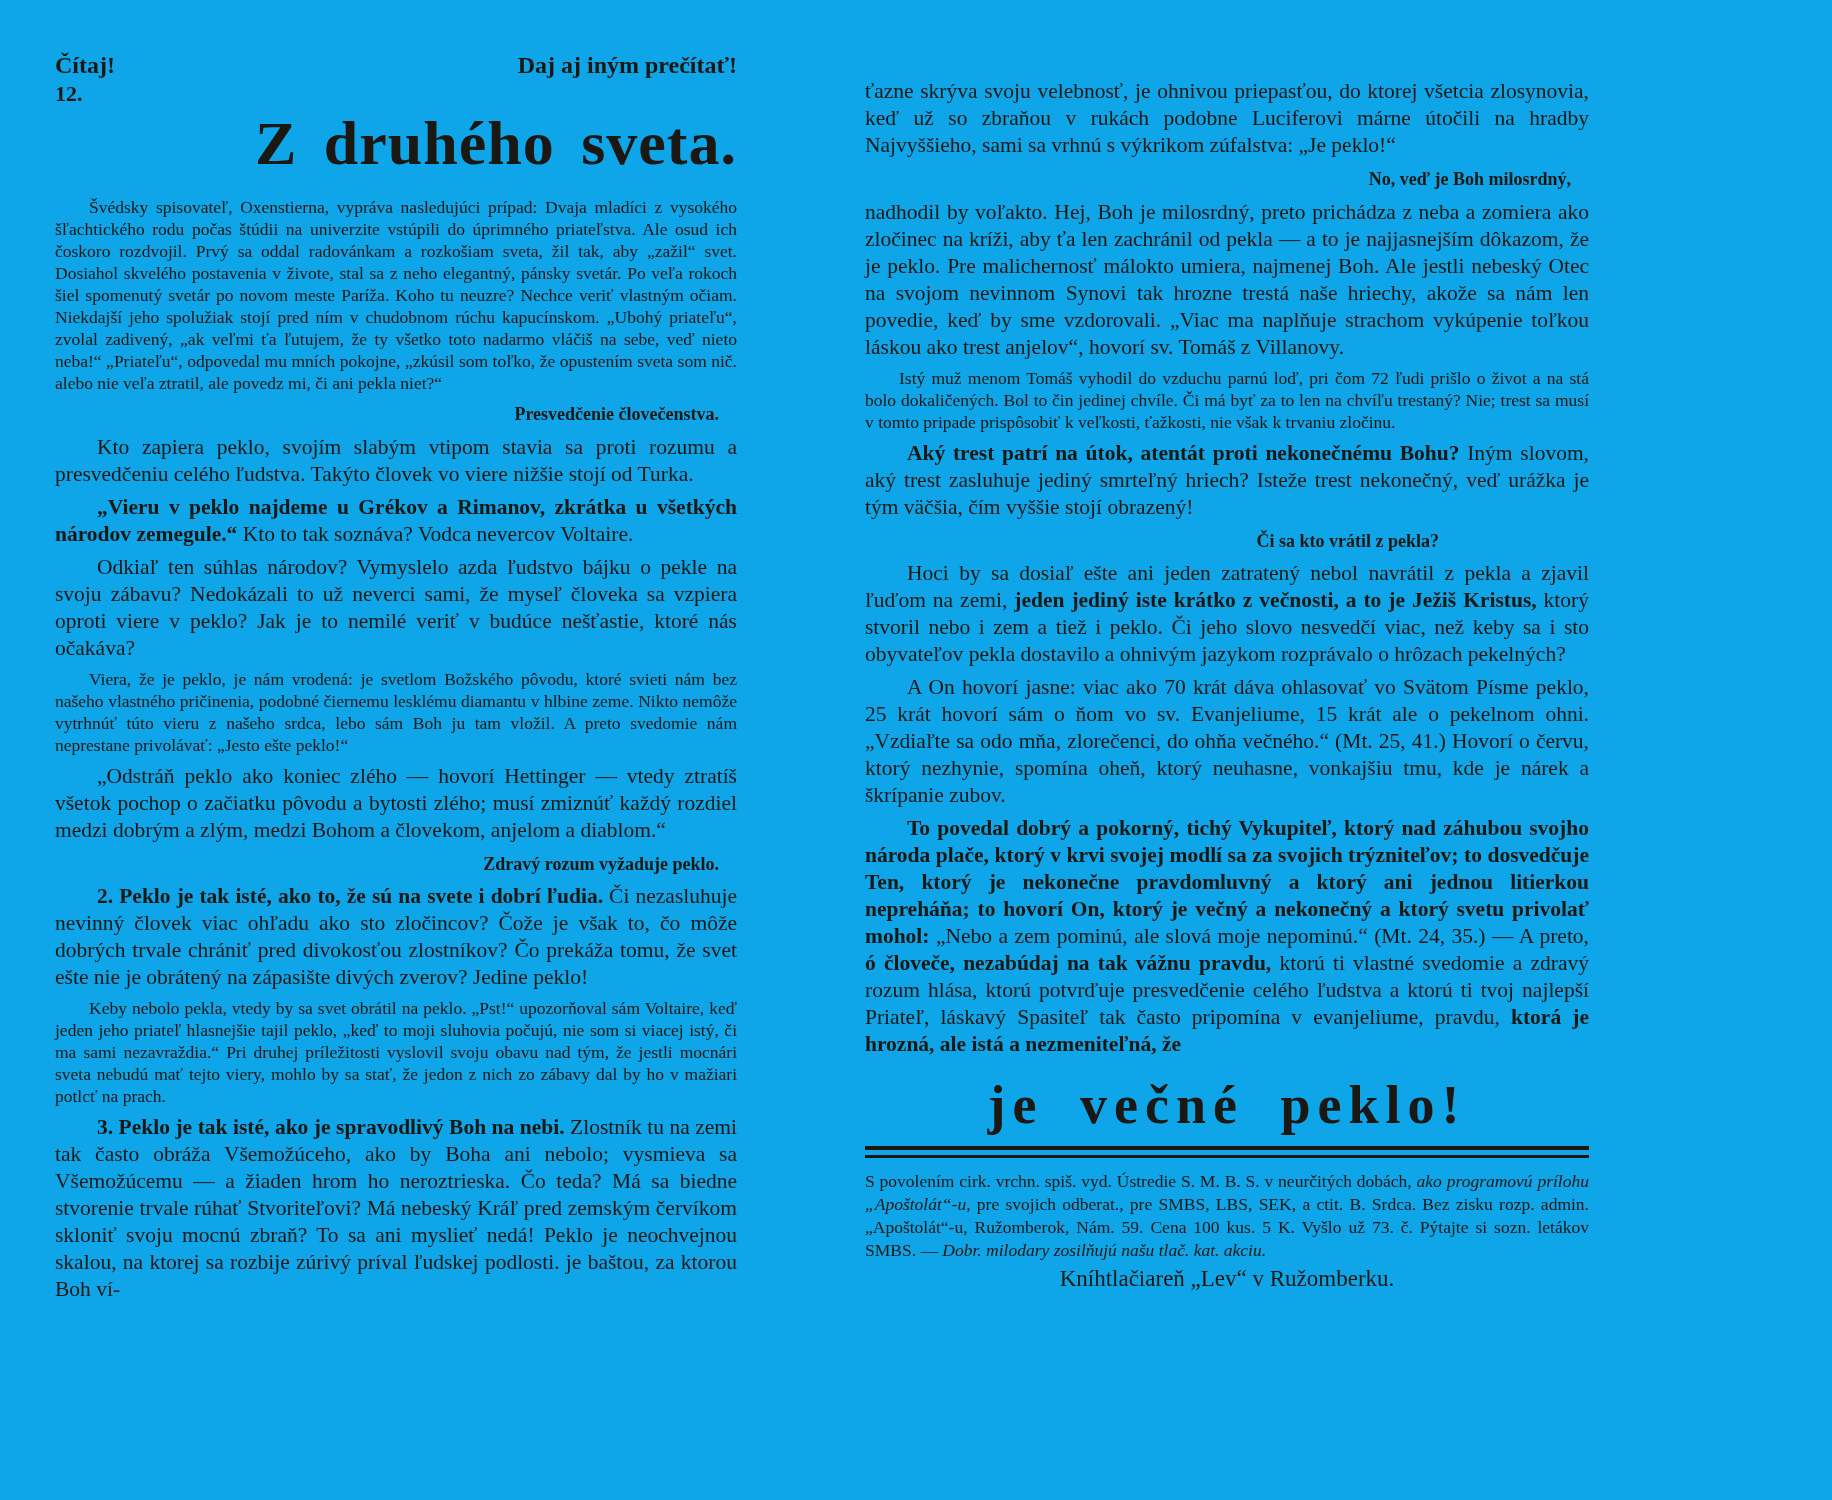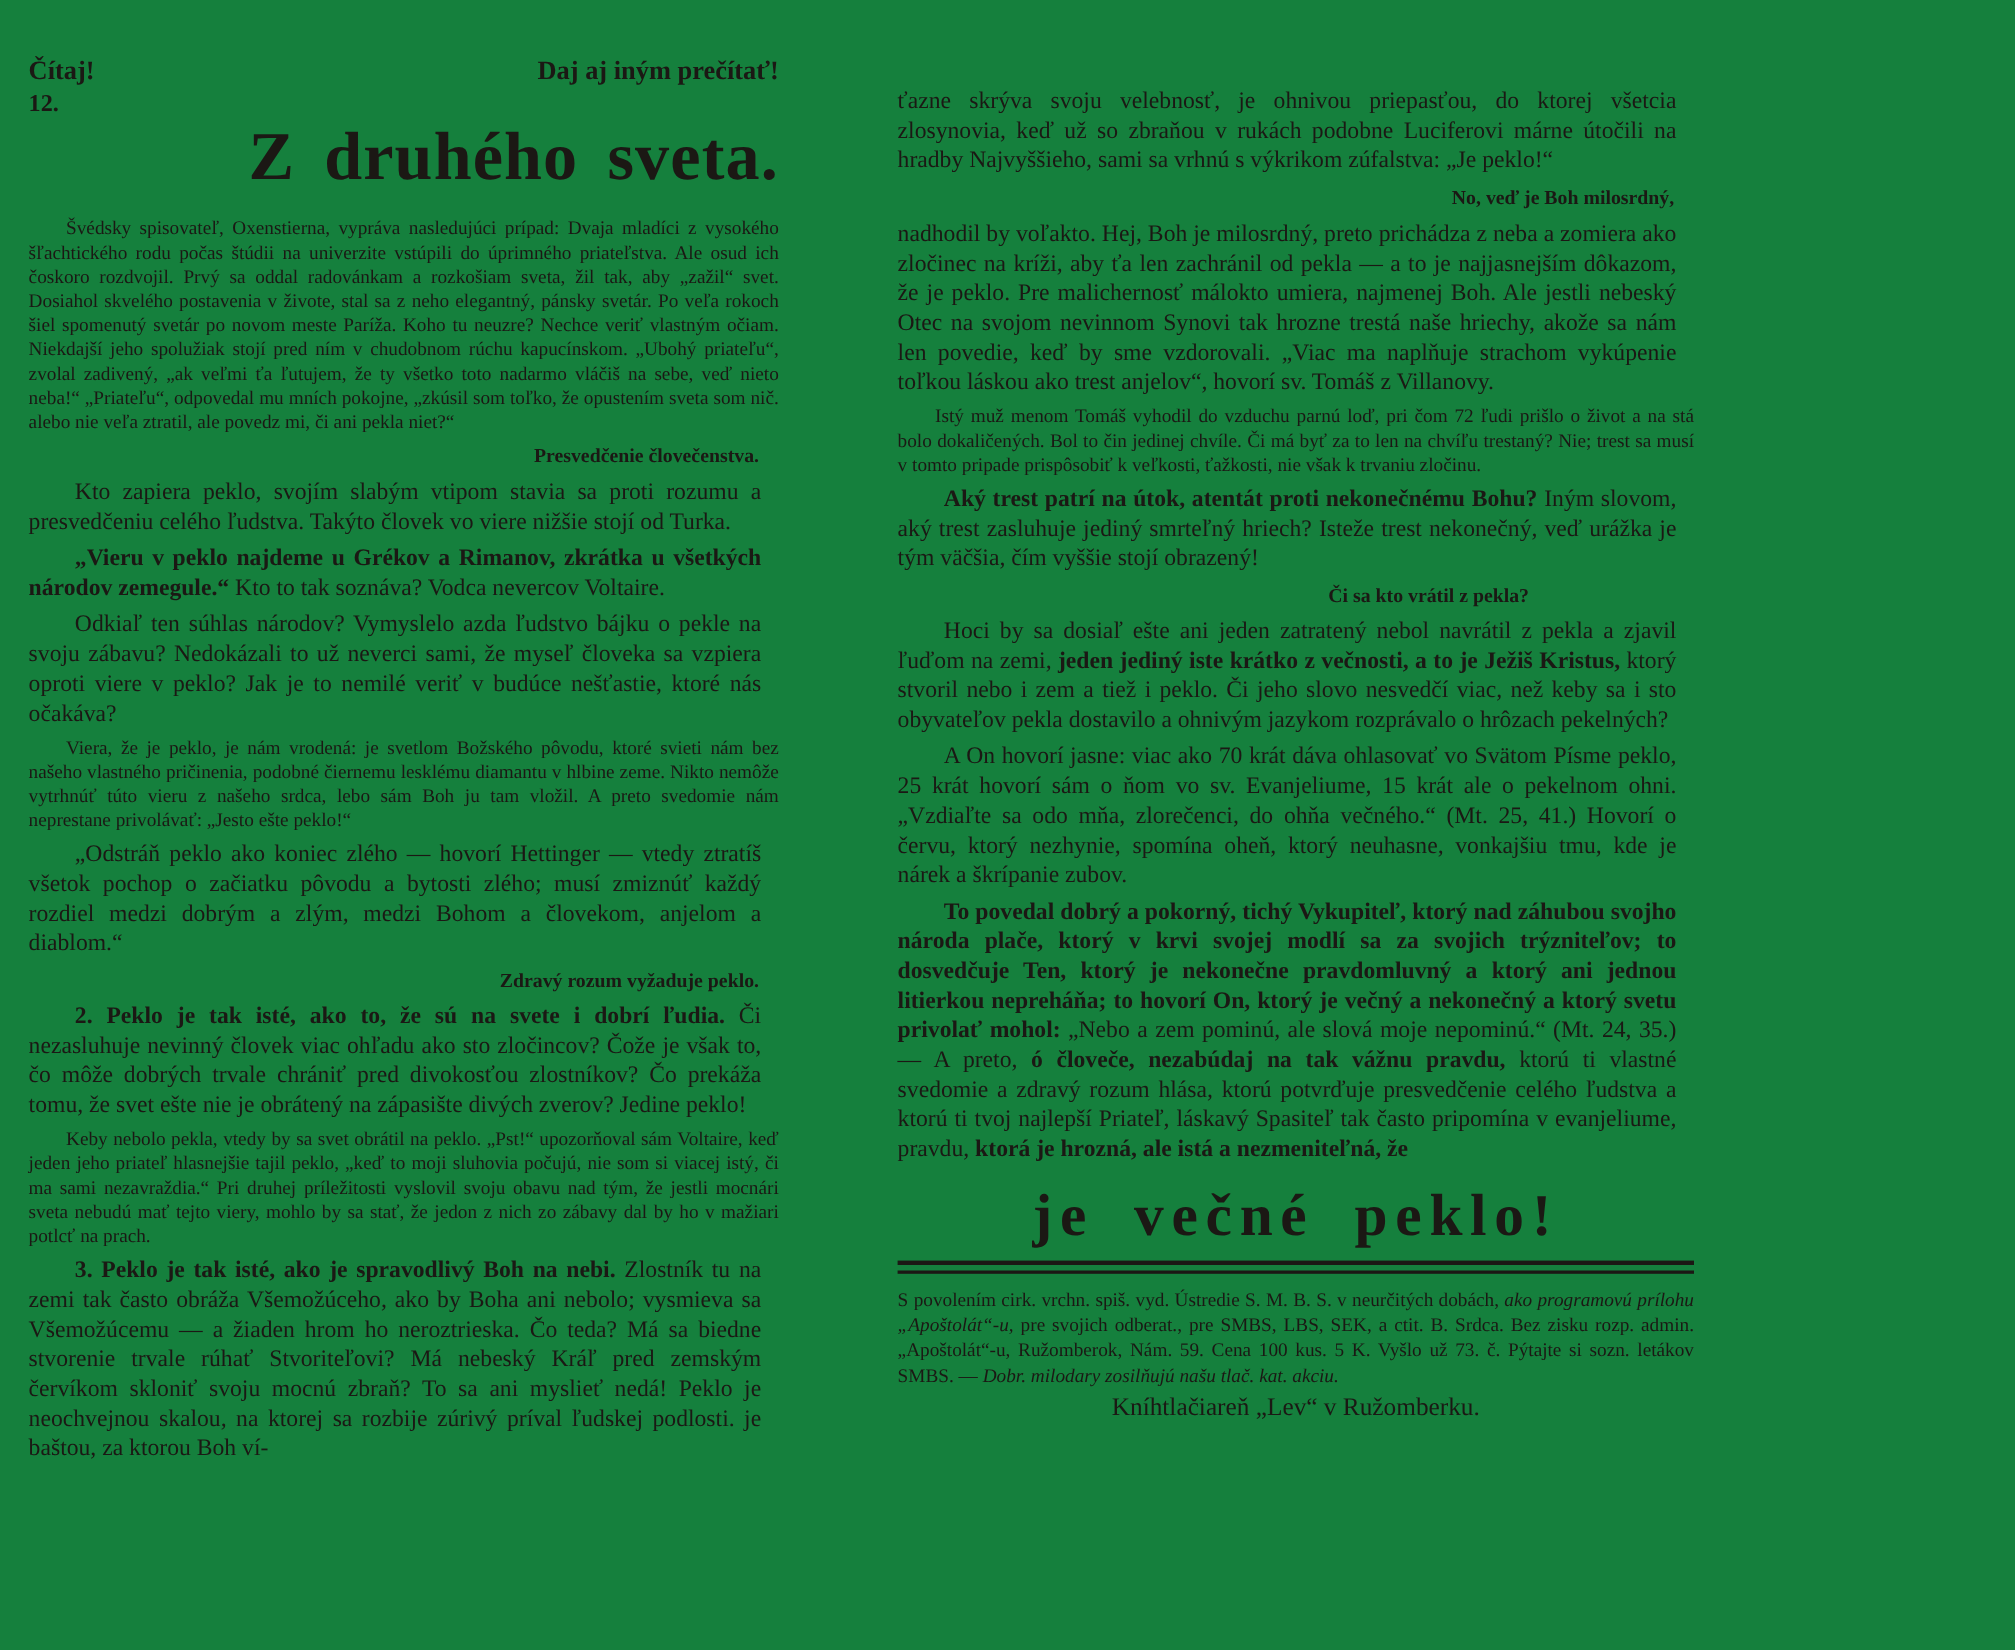--- a/index.html
+++ b/index.html
@@ -1,40 +1,41 @@
 <!DOCTYPE html>
 <html><head>
 <meta charset="utf-8">
 <style>
   html,body{margin:0;padding:0;background:#e8e6e0;}
   .page{
     position:relative;
     width:1832px;height:1500px;
-    background:#15803d;
+    background:#0ea5e9;
     box-sizing:border-box;
-    padding:52px 0 0 26px;
+    padding:52px 0 0 55px;
     overflow:hidden;
     color:#1b1814;
     font-family:"Liberation Serif","DejaVu Serif",serif;
     display:flex;
+    gap:20px;
   }
   .col{box-sizing:border-box;}
   .col-left{width:682px;margin-right:108px;flex:none;}
   .col-right{width:724px;flex:none;padding-top:26px;}
   .masthead{display:flex;justify-content:space-between;align-items:baseline;font-weight:bold;font-size:24px;}
   .issue-no{text-align:left;font-weight:bold;font-size:22px;margin-top:2px;}
   .title{
     text-align:right;font-weight:bold;
     font-size:62px;line-height:1.05;
     margin:4px 0 20px 0;letter-spacing:1px;
     word-spacing:10px;
   }
   .para{
     font-size:21.5px;line-height:27px;
-    text-align:justify;margin:0 16px 6px 0;
+    text-align:justify;margin:0 0 6px 0;
   }
   .para.indent{text-indent:42px;}
   .para.noindent{text-indent:0;}
   .note{
     font-size:17.5px;line-height:22px;
     text-align:justify;margin:0 0 7px 0;text-indent:34px;
   }
   .heading{
     font-size:18px;font-weight:bold;
     text-align:right;padding-right:18px;

